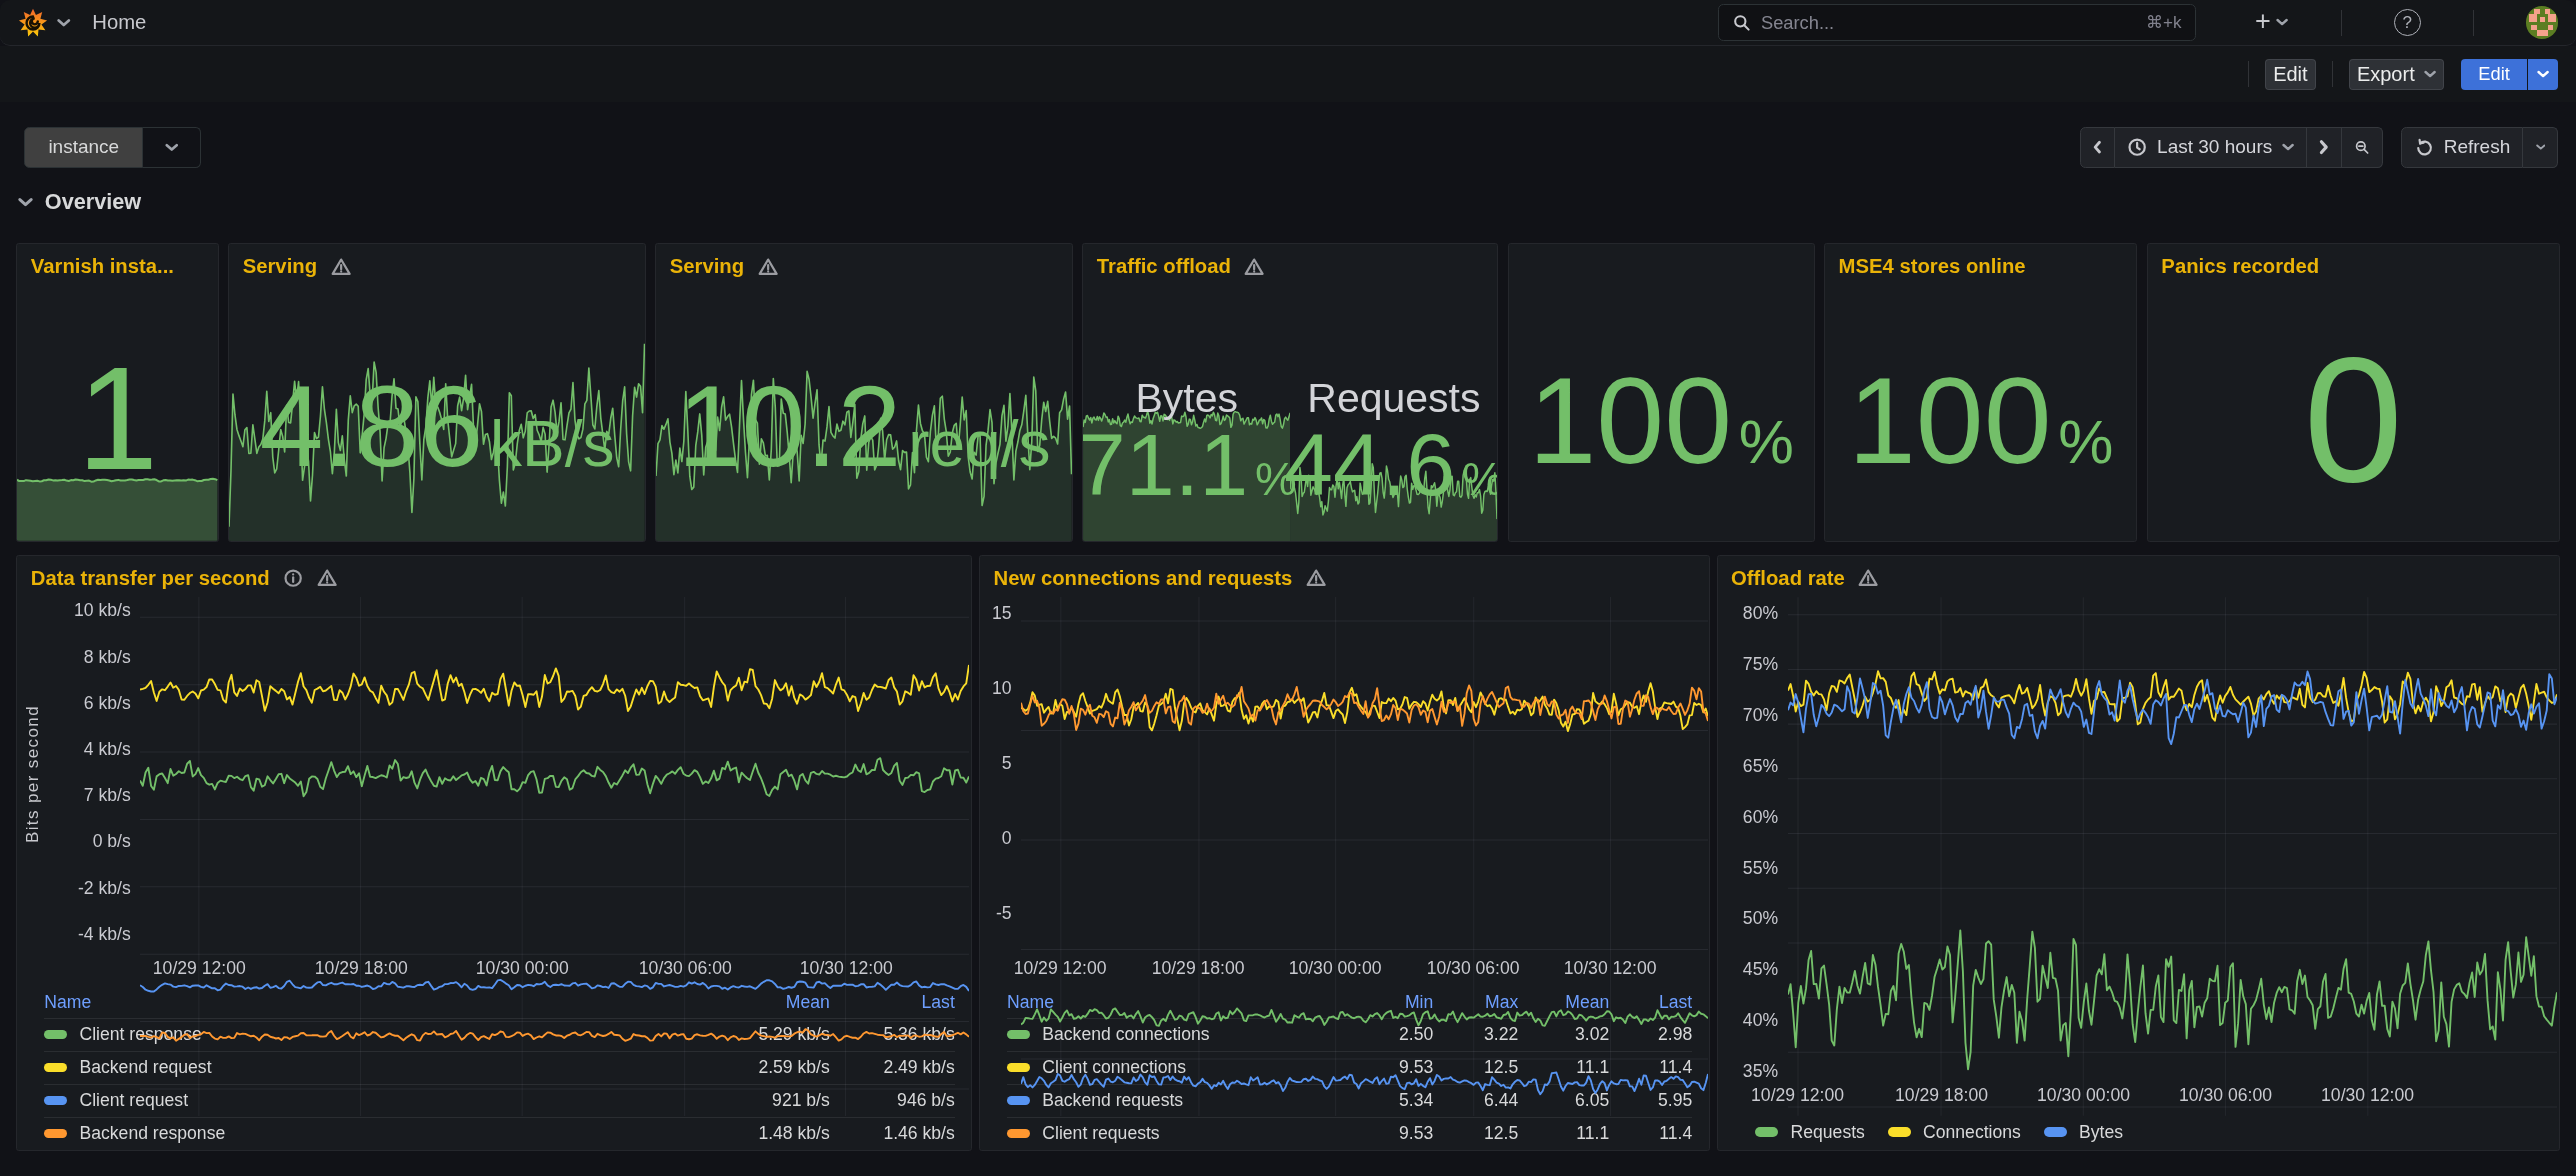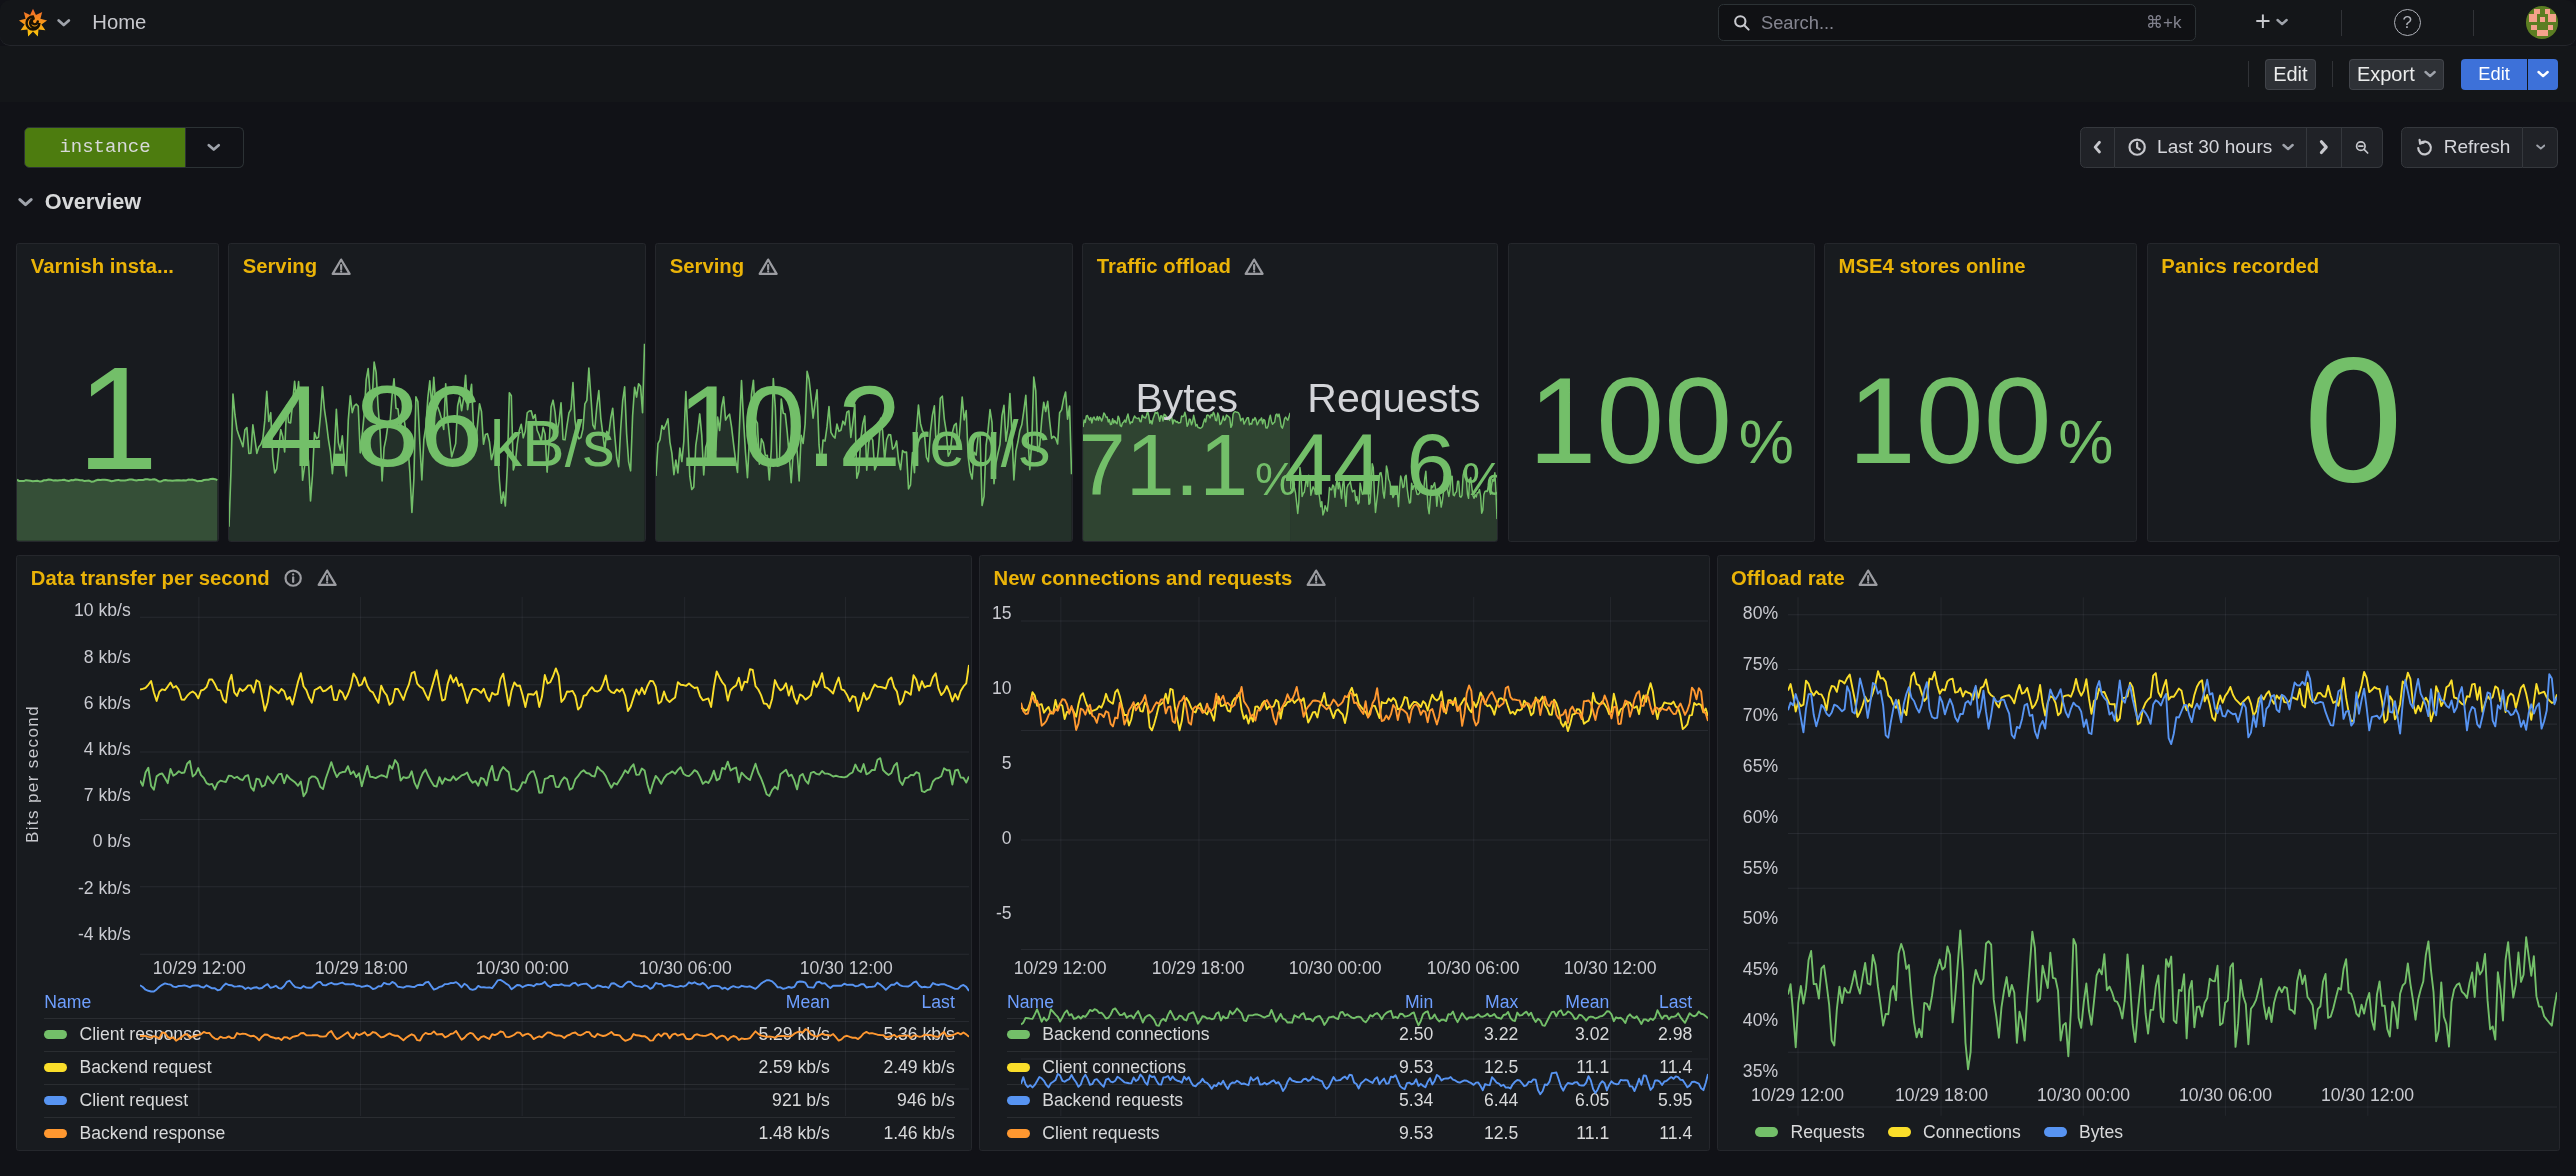--- a/index.html
+++ b/index.html
@@ -39,22 +39,22 @@
   .sharegrp .main { height:31px; display:flex; align-items:center; padding:0 17.6px;
     background:#3D71D9; color:#fff; font-size:18.3px; font-weight:500;
     border-radius:4.1px 0 0 4.1px; cursor:pointer; }
   .sharegrp .caret { height:31px; width:31px; display:flex; align-items:center; justify-content:center;
     background:#3D71D9; border-left:1.4px solid #141619; border-radius:0 4.1px 4.1px 0; cursor:pointer; }
 
   
   .toolbar { margin-top:24.4px; height:42px; display:flex; align-items:center;
     padding:0 17.6px; flex:0 0 auto; }
   .varpicker { display:flex; height:41px; margin-left:6.8px; }
-  .varpicker .vlabel { background:#4d7c0f; border:0.7px solid #2c3235; border-radius:5.4px 0 0 5.4px;
-    display:flex; align-items:center; padding:0 34px; font-size:19px; color:#d8d9da;font-family:Liberation Mono, monospace; }
+  .varpicker .vlabel { background:#404040; border:0.7px solid #2c3235; border-radius:5.4px 0 0 5.4px;
+    display:flex; align-items:center; padding:0 23px; font-size:19px; color:#d8d9da; }
   .varpicker .vvalue { width:58px; border:0.7px solid #2c3235; border-left:none;
     border-radius:0 5.4px 5.4px 0; display:flex; align-items:center; justify-content:center; cursor:pointer; }
   .tc-spacer { flex:1; }
   .tgrp { display:flex; }
   .tbtn { height:41px; background:#202227; border:0.7px solid #35383d; color:#d5d6db;
     display:flex; align-items:center; justify-content:center; gap:9.5px;
     font-size:19px; font-weight:500; cursor:pointer; padding:0 12.2px; }
   .tgrp .tbtn + .tbtn { border-left:none; }
   .tgrp .tbtn:first-child { border-radius:5.4px 0 0 5.4px; }
   .tgrp .tbtn:last-child { border-radius:0 5.4px 5.4px 0; }

